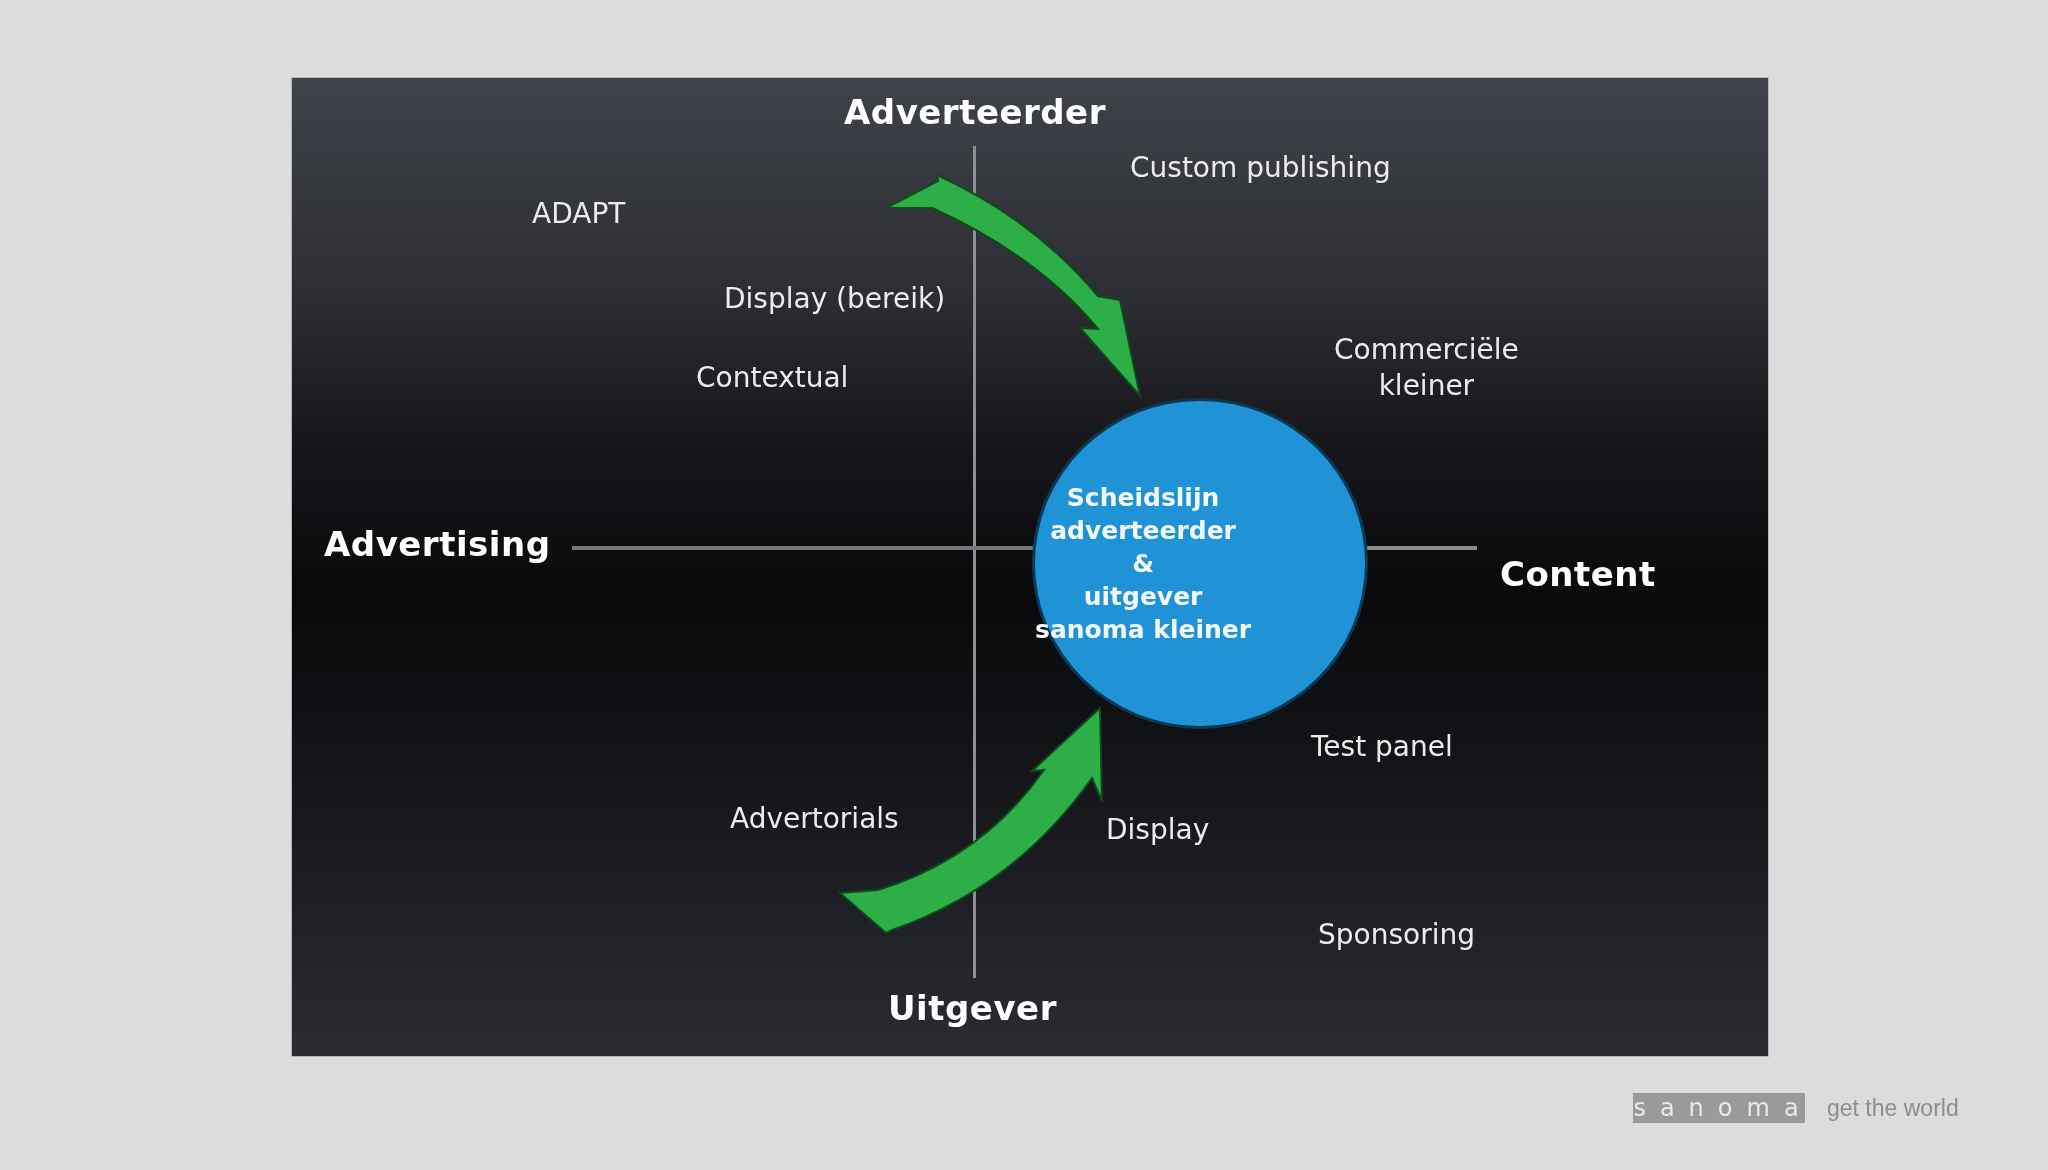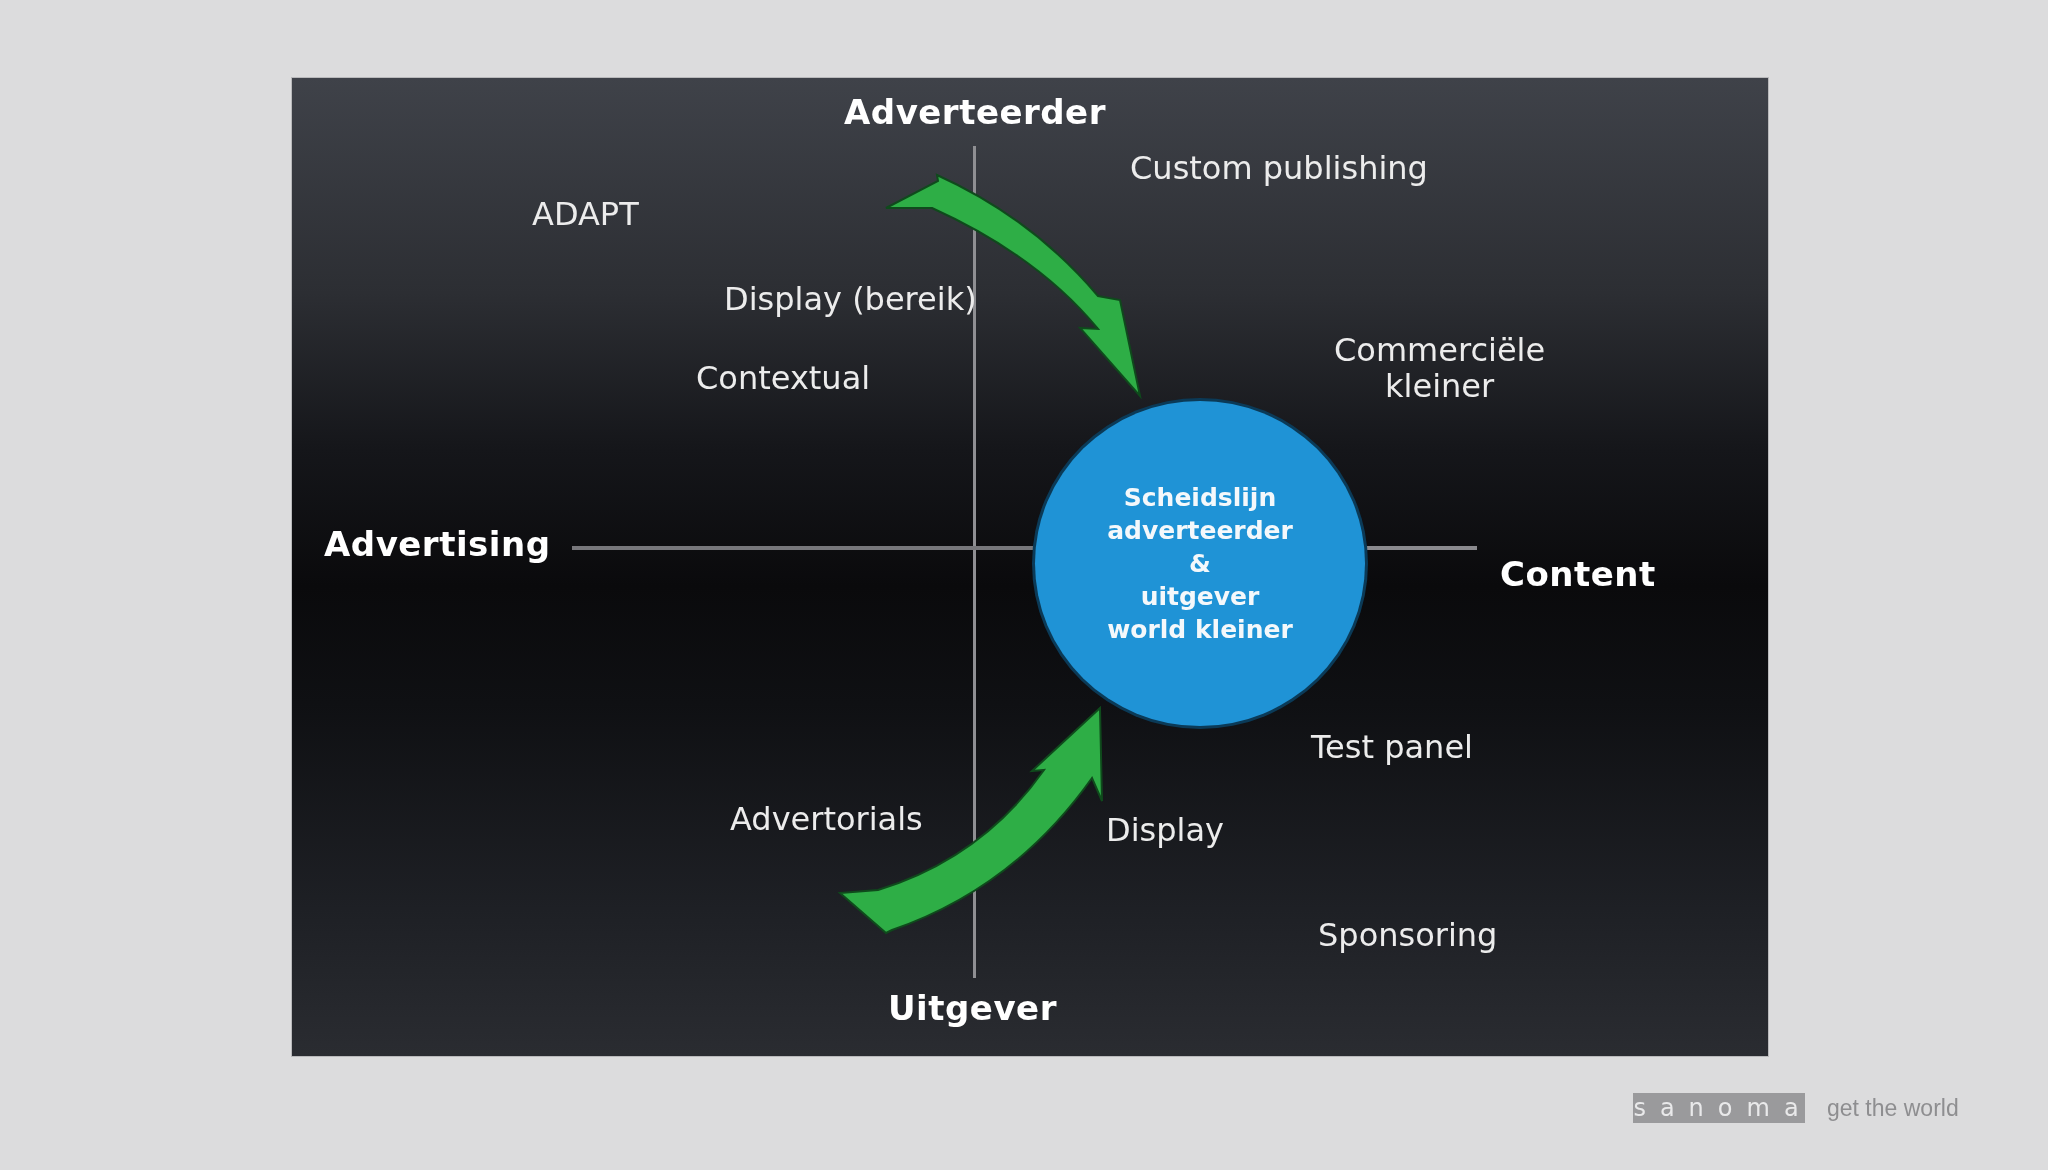--- a/index.html
+++ b/index.html
@@ -18,29 +18,29 @@
   }
   .axis-line { position: absolute; background: #8f8f93; }
   #v-axis { left: 681px; top: 68px; width: 3px; height: 832px; }
   #h-axis-left { left: 280px; top: 468px; width: 760px; height: 4px; background: #77777b; }
   #h-axis-right { left: 1065px; top: 468px; width: 120px; height: 4px; background: #8a8a8e; }
   .pole {
     position: absolute; color: #ffffff; font-weight: bold; font-size: 34px;
     white-space: nowrap; letter-spacing: 0.5px;
   }
   .item {
-    position: absolute; color: #ececec; font-size: 32px; white-space: nowrap;
+    position: absolute; color: #ececec; font-size: 28px; white-space: nowrap;
     text-align: center; line-height: 36px;
   }
   #center-circle {
     position: absolute; left: 743px; top: 323px;
     width: 330px; height: 325px; border-radius: 50%;
     background: #1f93d6;
     box-shadow: 0 0 0 3px #0b3a57;
-    display: flex; align-items: center; justify-content: center;
+    display: flex; align-items: center; justify-content: flex-start;
   }
   #center-text {
     color: #f4f8fb; font-weight: bold; font-size: 25px; line-height: 33px;
     text-align: center;
   }
   #center-text span { display: block; }
   svg.arrows { position: absolute; left: 0; top: 0; width: 1476px; height: 978px; pointer-events: none; }
   #footer {
     position: absolute; left: 1633px; top: 1093px; height: 30px;
     display: flex; align-items: center;
@@ -104,21 +104,21 @@
   <div class="item" style="left:814px; top:734px;">Display</div>
   <div class="item" style="left:1026px; top:839px;">Sponsoring</div>
   <div class="item" style="left:438px; top:723px;">Advertorials</div>
 
   <div id="center-circle">
     <div id="center-text">
       <span>Scheidslijn</span>
       <span>adverteerder</span>
       <span>&amp;</span>
       <span>uitgever</span>
-      <span>world kleiner</span>
+      <span>sanoma kleiner</span>
     </div>
   </div>
 </div>
 
 <div id="footer">
   <div id="logo-box">sanoma</div>
   <div id="tagline">get the world</div>
 </div>
 
 </body></html>

